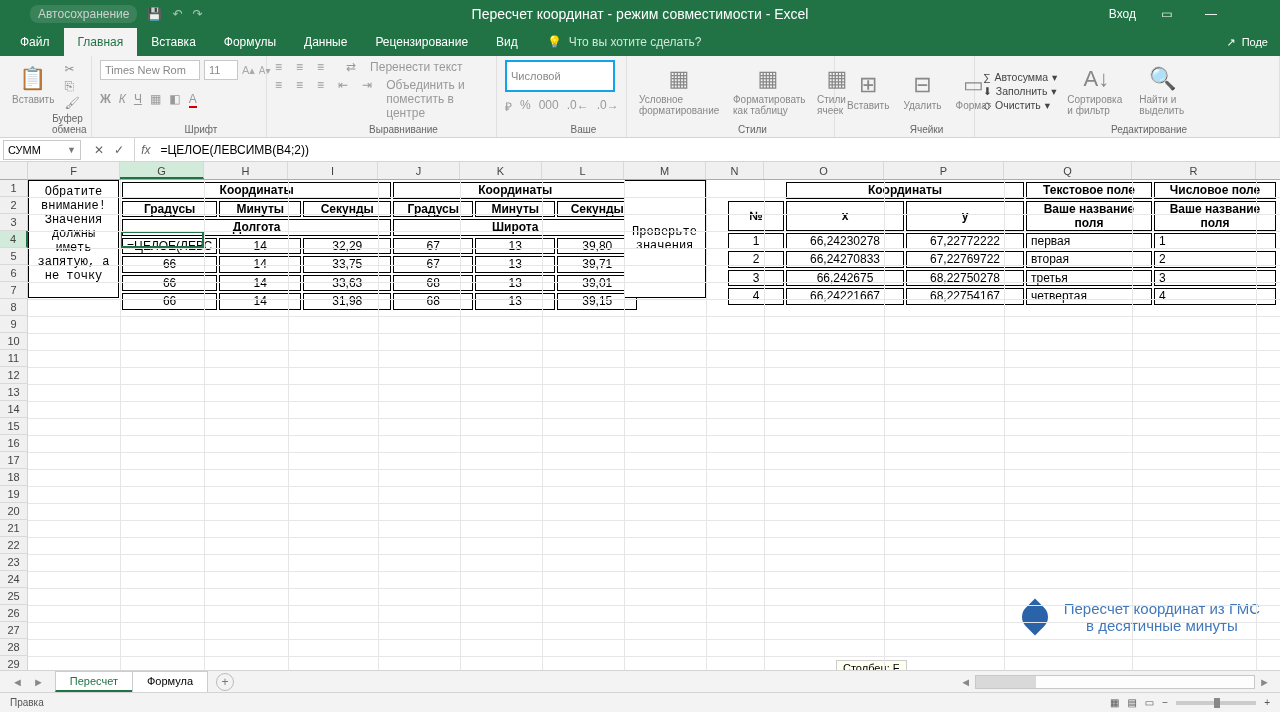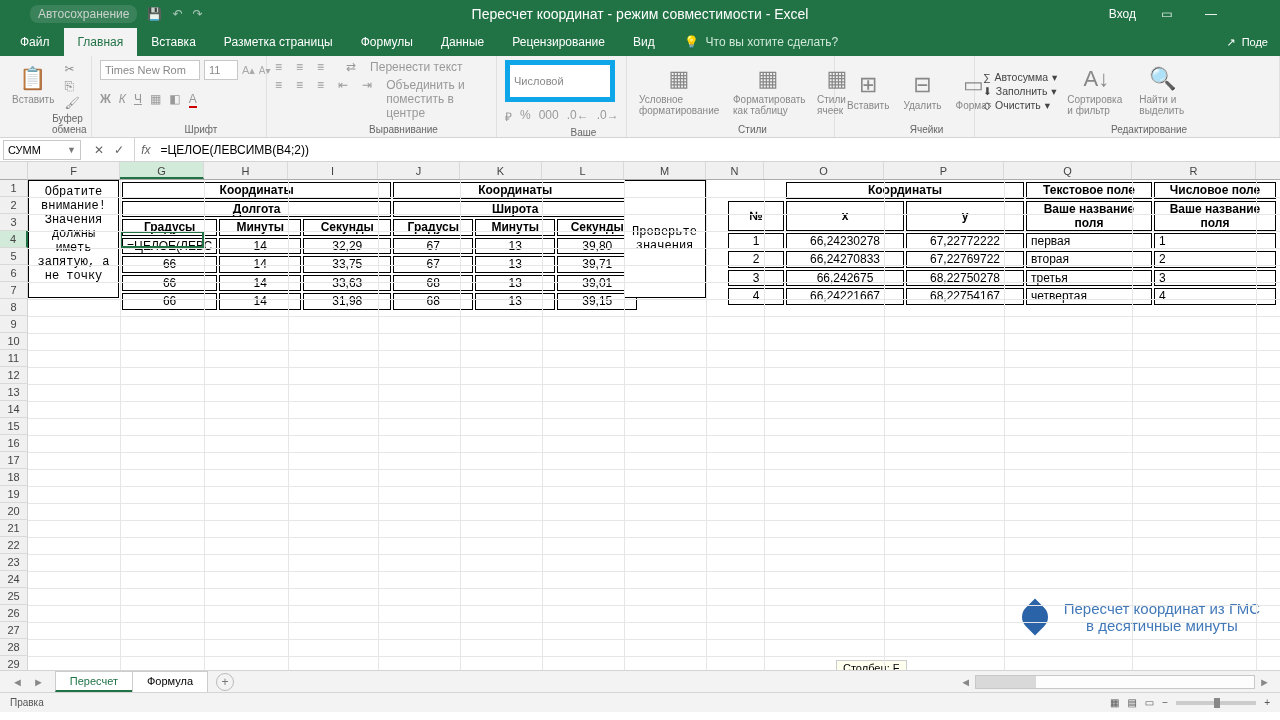--- a/index.html
+++ b/index.html
@@ -28,21 +28,21 @@
 .group-content { flex: 1; display: flex; align-items: center; gap: 6px; }
 .group-label { text-align: center; font-size: 10px; color: #666; padding-top: 2px; margin-left: 44px; }
 .big-btn { display: flex; flex-direction: column; align-items: center; gap: 2px; color: #888; font-size: 10px; padding: 2px 4px; }
 .big-btn .ico { font-size: 22px; color: #888; }
 .mini-col { display: flex; flex-direction: column; gap: 3px; color: #888; }
 .mini-col span { font-size: 12px; }
 .font-row { display: flex; gap: 4px; align-items: center; }
 .font-name { width: 100px; height: 20px; border: 1px solid #c8c8c8; background: #fff; padding: 0 4px; font-size: 11px; color: #888; }
 .font-size { width: 34px; height: 20px; border: 1px solid #c8c8c8; background: #fff; padding: 0 4px; font-size: 11px; color: #888; }
 .icon-row { display: flex; gap: 8px; color: #999; font-size: 12px; }
-.num-box { width: 110px; height: 20px; border: 5px solid #0ea5e9; background: #fff; padding: 16px 4px; font-size: 11px; color: #888; }
+.num-box { width: 110px; height: 32px; border: 2px solid #0ea5e9; background: #fff; padding: 8px 4px; font-size: 11px; color: #888; }
 .edit-col { display: flex; flex-direction: column; gap: 2px; font-size: 10.5px; color: #444; }
 .edit-col .row { display: flex; align-items: center; gap: 4px; }
 
 
 .formula-bar { height: 24px; border-bottom: 1px solid #d4d4d4; display: flex; align-items: center; background: #fff; }
 .name-box { width: 78px; height: 20px; border: 1px solid #c8c8c8; margin: 0 3px; padding: 0 4px; font-size: 11px; display: flex; align-items: center; justify-content: space-between; }
 .name-box .dd { color:#777; font-size:9px; }
 .fb-btns { display: flex; gap: 10px; padding: 0 10px; color: #666; font-size: 12px; border-right:1px solid #d4d4d4; height:100%; align-items:center;}
 .fx { font-style: italic; font-size: 12px; color: #666; padding: 0 6px; }
 .formula-input { flex: 1; border: none; height: 20px; padding: 0 4px; font-size: 12px; outline: none; }
@@ -104,21 +104,20 @@
     <span class="win-btn">—</span>
     <span class="win-btn"></span>
   </div>
 </div>
 
 <div class="ribbon-tabs">
   <div id="tabs-holder" style="display: contents;"></div>
   <div class="tab">Файл</div>
     <div class="tab active">Главная</div>
     <div class="tab">Вставка</div>
-    <div class="tab">Разметка страницы</div>
     <div class="tab">Формулы</div>
     <div class="tab">Данные</div>
     <div class="tab">Рецензирование</div>
     <div class="tab">Вид</div>
     <div class="tell">
       <span class="bulb">💡</span>
       <span>Что вы хотите сделать?</span>
     </div>
   <div class="share">
       <span>↗</span>
@@ -323,31 +322,31 @@
   <div class="cells" id="cells">
 
     <div class="notebox" style="left:0;top:0;width:91px;height:118px">Обратите внимание! Значения должны иметь запятую, а не точку</div>
 
     <table class="tbl" style="left:92px;top:0">
       <tbody>
           <tr>
             <th colspan="3">Координаты</th>
             <th colspan="3">Координаты</th>
           </tr>
-      <tr>
-            <th colspan="3">Долгота</th>
-            <th colspan="3">Широта</th>
-          </tr>
       <tr id="t1cols">
             <th style="width: 82px;">Градусы</th>
             <th style="width: 82px;">Минуты</th>
             <th style="width: 88px;">Секунды</th>
             <th style="width: 80px;">Градусы</th>
             <th style="width: 80px;">Минуты</th>
             <th style="width: 80px;">Секунды</th>
+          </tr>
+      <tr>
+            <th colspan="3">Долгота</th>
+            <th colspan="3">Широта</th>
           </tr>
       </tbody>
         <tbody id="t1body">
           <tr>
             <td style="text-align: left;">=ЦЕЛОЕ(ЛЕВС</td>
             <td>14</td>
             <td>32,29</td>
             <td>67</td>
             <td>13</td>
             <td>39,80</td>

